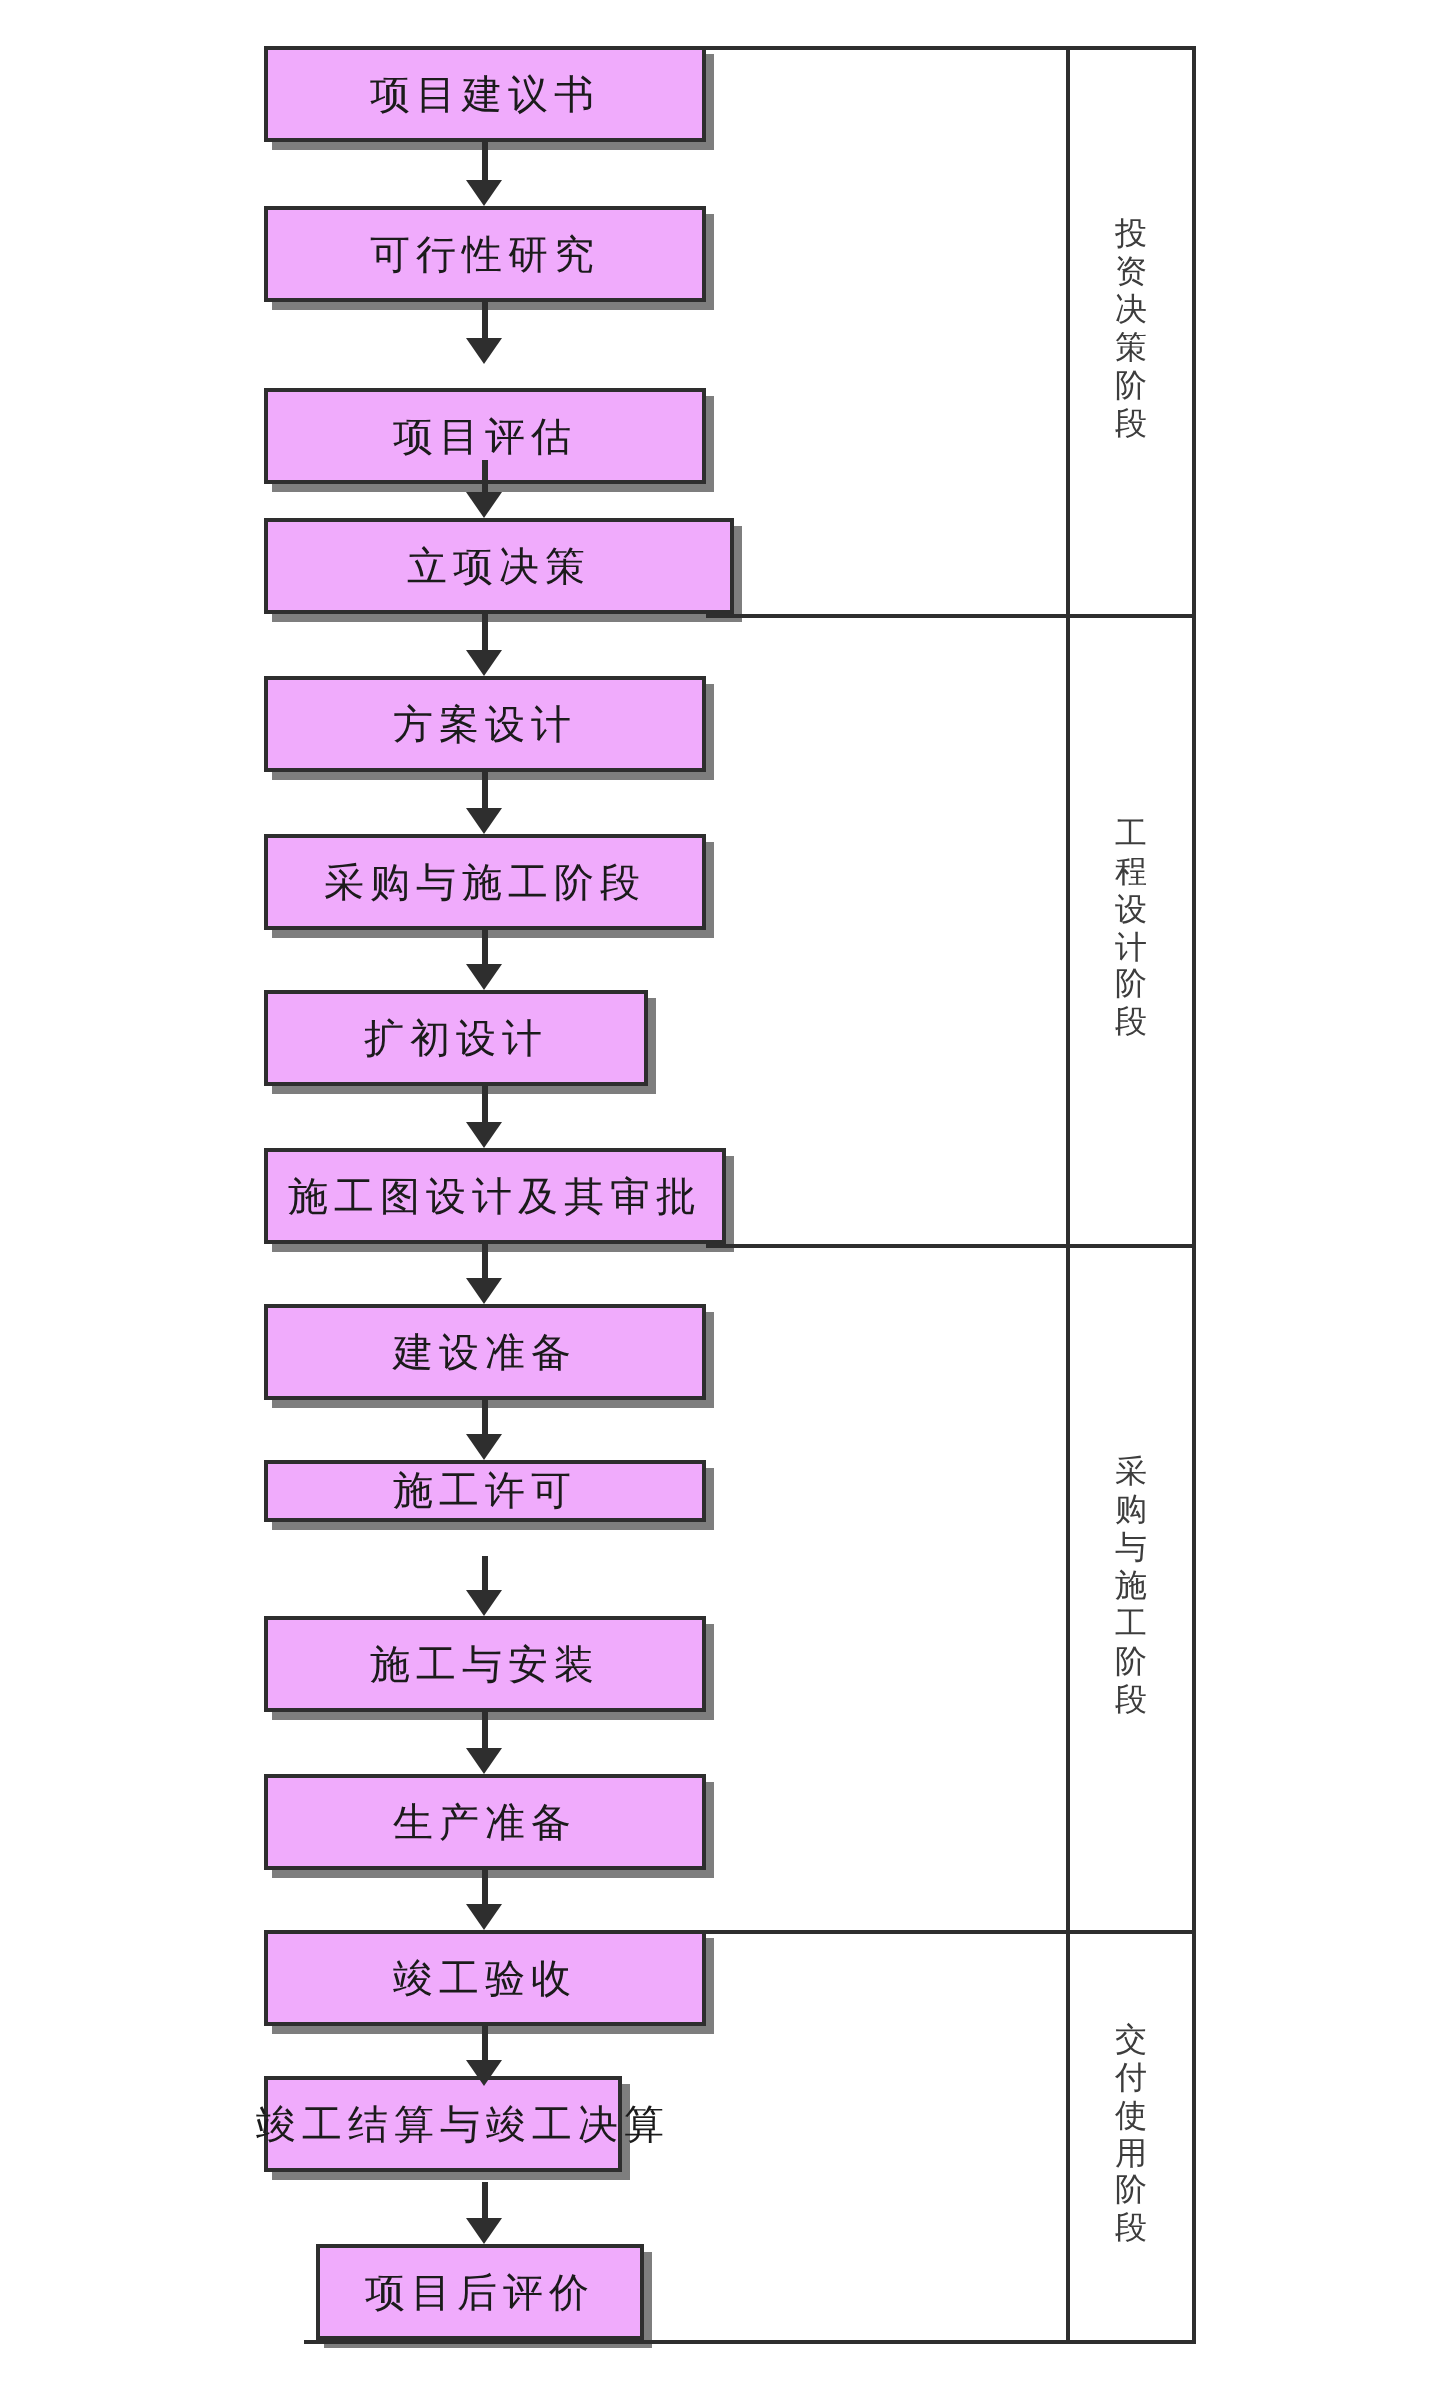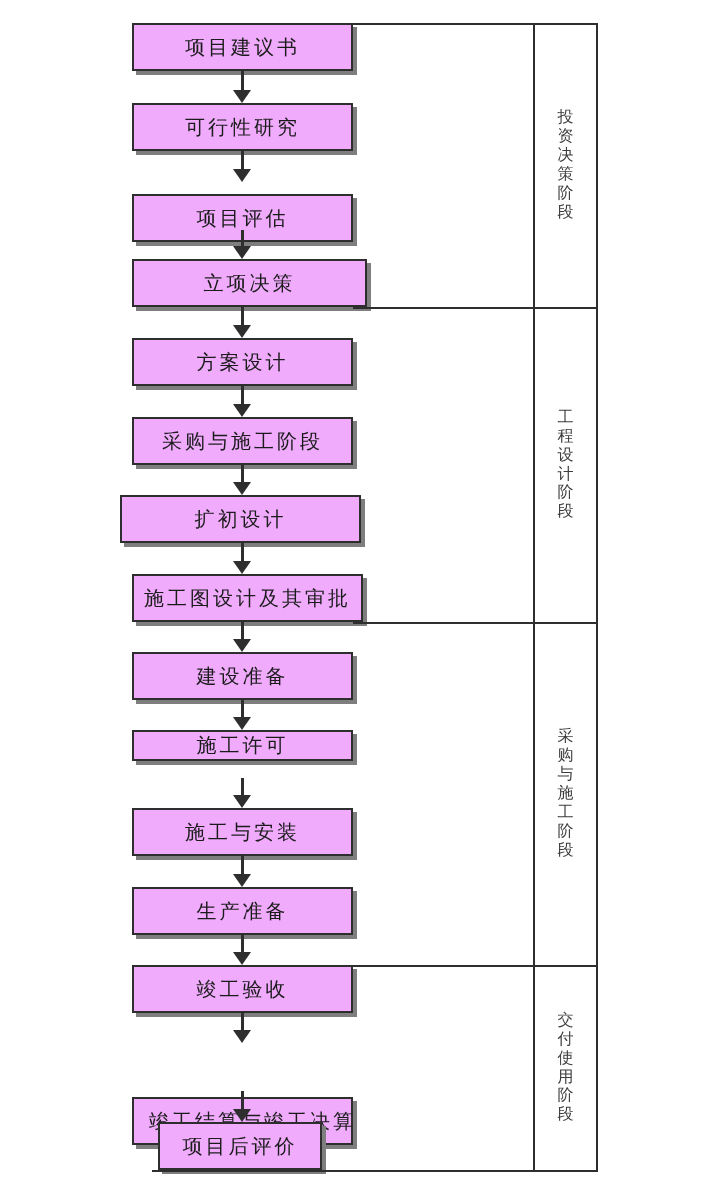--- a/index.html
+++ b/index.html
@@ -76,42 +76,42 @@
       </div>
       <div class="flow-box" style="left: 132px; top: 259px; width: 235px; height: 48px;">
         <span>立项决策</span>
       </div>
       <div class="flow-box" style="left: 132px; top: 338px; width: 221px; height: 48px;">
         <span>方案设计</span>
       </div>
       <div class="flow-box" style="left: 132px; top: 417px; width: 221px; height: 48px;">
         <span>采购与施工阶段</span>
       </div>
-      <div class="flow-box" style="left: 120px; top: 495px; width: 241px; height: 48px;">
+      <div class="flow-box" style="left: 132px; top: 495px; width: 192px; height: 48px;">
         <span>扩初设计</span>
       </div>
       <div class="flow-box" style="left: 132px; top: 574px; width: 231px; height: 48px;">
         <span>施工图设计及其审批</span>
       </div>
       <div class="flow-box" style="left: 132px; top: 652px; width: 221px; height: 48px;">
         <span>建设准备</span>
       </div>
       <div class="flow-box" style="left: 132px; top: 730px; width: 221px; height: 31px;">
         <span>施工许可</span>
       </div>
       <div class="flow-box" style="left: 132px; top: 808px; width: 221px; height: 48px;">
         <span>施工与安装</span>
       </div>
       <div class="flow-box" style="left: 132px; top: 887px; width: 221px; height: 48px;">
         <span>生产准备</span>
       </div>
       <div class="flow-box" style="left: 132px; top: 965px; width: 221px; height: 48px;">
         <span>竣工验收</span>
       </div>
-      <div class="flow-box" style="left: 132px; top: 1097px; width: 221px; height: 48px; padding-left: 20px;">
+      <div class="flow-box" style="left: 132px; top: 1038px; width: 179px; height: 48px; padding-left: 20px;">
         <span>竣工结算与竣工决算</span>
       </div>
       <div class="flow-box" style="left: 158px; top: 1122px; width: 164px; height: 48px;">
         <span>项目后评价</span>
       </div>
       <div class="arrow-shaft" style="left: 240.5px; top: 71px; height: 21px;"></div>
       <div class="arrow-head" style="left: 233px; top: 90px;"></div>
       <div class="arrow-shaft" style="left: 240.5px; top: 151px; height: 20px;"></div>
       <div class="arrow-head" style="left: 233px; top: 169px;"></div>
       <div class="arrow-shaft" style="left: 240.5px; top: 230px; height: 18px;"></div>

